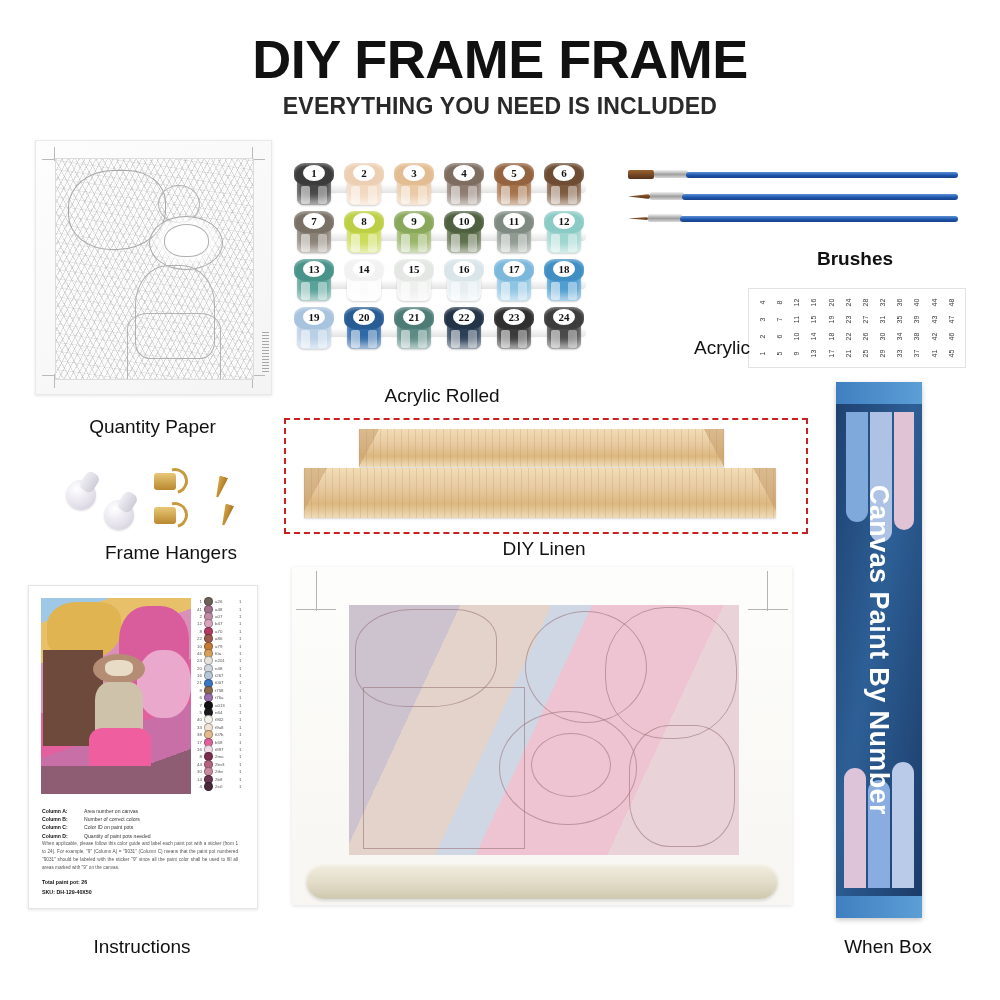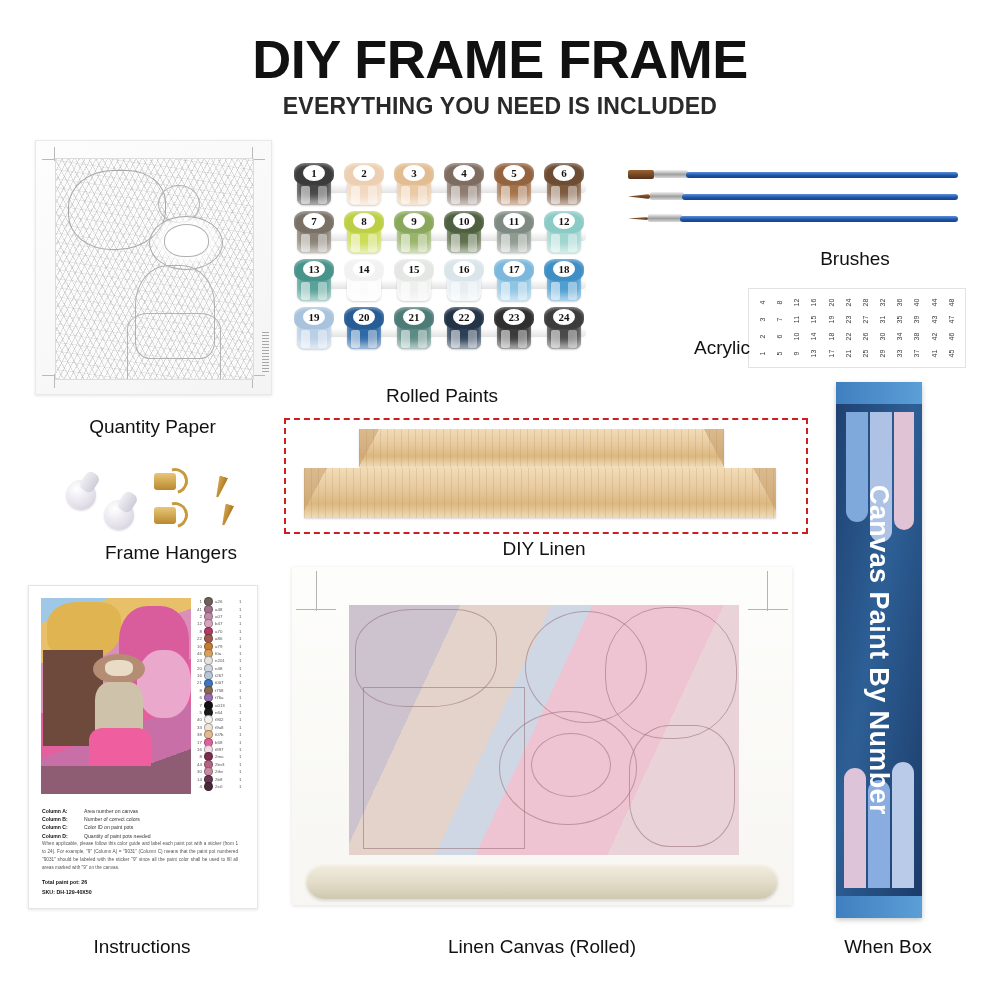--- a/index.html
+++ b/index.html
@@ -79,21 +79,21 @@
   #paints-caption{left:292px;top:385px;width:300px;}
 
   
   #brushes{left:628px;top:170px;width:330px;height:80px;}
   .brush{position:absolute;height:9px;width:330px;}
   .b-handle{position:absolute;right:0;height:6px;border-radius:3px;
     background:linear-gradient(180deg,#5b8fd6,#1f56ab 55%,#17408a);}
   .b-ferrule{position:absolute;height:8px;border-radius:2px;
     background:linear-gradient(180deg,#f2f2f2,#9f9f9f 55%,#d8d8d8);}
   .b-hair{position:absolute;left:0;background:linear-gradient(180deg,#9a6330,#56301a);}
-  #brushes-caption{left:760px;top:248px;width:190px;}
+  #brushes-caption{left:760px;top:248px;width:190px;font-weight:bold;}
 
   
   #sticker-sheet{left:748px;top:288px;width:216px;height:78px;
     background:#fff;border:1px solid #e2e2e2;}
   .stk-grid{position:absolute;inset:5px;display:grid;
     grid-template-columns:repeat(12,1fr);grid-template-rows:repeat(4,1fr);}
   .stk{font-size:7px;color:#3a3a3a;line-height:1;
     transform:rotate(-90deg);display:flex;align-items:center;justify-content:center;
     font-family:"Liberation Sans",sans-serif;}
   #sticker-caption{left:640px;top:337px;width:110px;text-align:right;}
@@ -336,21 +336,21 @@
           <div class="pot-cap" style="background: rgb(47, 47, 47);"></div>
           <div class="pot-num">23</div>
         </div>
         <div class="pot" style="left: 252px;">
           <div class="pot-body" style="background: rgb(74, 74, 74);"></div>
           <div class="pot-cap" style="background: rgb(60, 60, 60);"></div>
           <div class="pot-num">24</div>
         </div>
       </div>
     </div>
-  <div class="abs caption" id="paints-caption">Rolled Paints</div>
+  <div class="abs caption" id="paints-caption">Acrylic Rolled</div>
 
   <div class="abs" id="brushes">
       <div class="brush" style="top: 0px;">
         <div class="b-hair" style="width: 26px; height: 9px; top: 0px; border-radius: 2px;"></div>
         <div class="b-ferrule" style="left: 26px; width: 34px; top: 0px;"></div>
         <div class="b-handle" style="left: 58px; top: 1.5px; width: 272px; background: linear-gradient(rgb(91, 143, 214), rgb(31, 86, 171) 55%, rgb(23, 64, 138));"></div>
       </div>
       <div class="brush" style="top: 22px;">
         <div class="b-hair" style="width: 22px; height: 5px; top: 2px; border-radius: 0px 3px 3px 0px; clip-path: polygon(0px 50%, 100% 0px, 100% 100%);"></div>
         <div class="b-ferrule" style="left: 22px; width: 34px; top: 0px;"></div>
@@ -649,21 +649,20 @@
       <div class="ca" style="left:6px;top:4px;width:140px;height:96px;border-radius:40% 30% 46% 36%;"></div>
       <div class="ca" style="left:14px;top:82px;width:160px;height:160px;"></div>
       <div class="ca" style="left:176px;top:6px;width:120px;height:110px;border-radius:50%;"></div>
       <div class="ca" style="left:256px;top:2px;width:130px;height:130px;border-radius:46%;"></div>
       <div class="ca" style="left:150px;top:106px;width:136px;height:112px;border-radius:50%;"></div>
       <div class="ca" style="left:182px;top:128px;width:78px;height:62px;border-radius:50%;"></div>
       <div class="ca" style="left:280px;top:120px;width:104px;height:120px;border-radius:38%;"></div>
     </div>
     <div id="canvas-roll"></div>
   </div>
-  <div class="abs caption" id="canvas-caption">Linen Canvas (Rolled)</div>
 
   <div class="abs" id="giftbox">
     <div id="gb-front">
       <div class="gb-cap" style="top:0;"></div>
       <div class="gb-cap" style="bottom:0;"></div>
       <div class="petal" style="left:10px;top:30px;width:22px;height:110px;background:#7fa9da;border-radius:0 0 14px 14px;"></div>
       <div class="petal" style="left:34px;top:30px;width:22px;height:130px;background:#adc2e4;border-radius:0 0 14px 14px;"></div>
       <div class="petal" style="left:58px;top:30px;width:20px;height:118px;background:#e0c3d4;border-radius:0 0 14px 14px;"></div>
       <div class="petal" style="left:8px;bottom:30px;width:22px;height:120px;background:#ddc4d8;border-radius:14px 14px 0 0;"></div>
       <div class="petal" style="left:32px;bottom:30px;width:22px;height:108px;background:#89ade0;border-radius:14px 14px 0 0;"></div>

